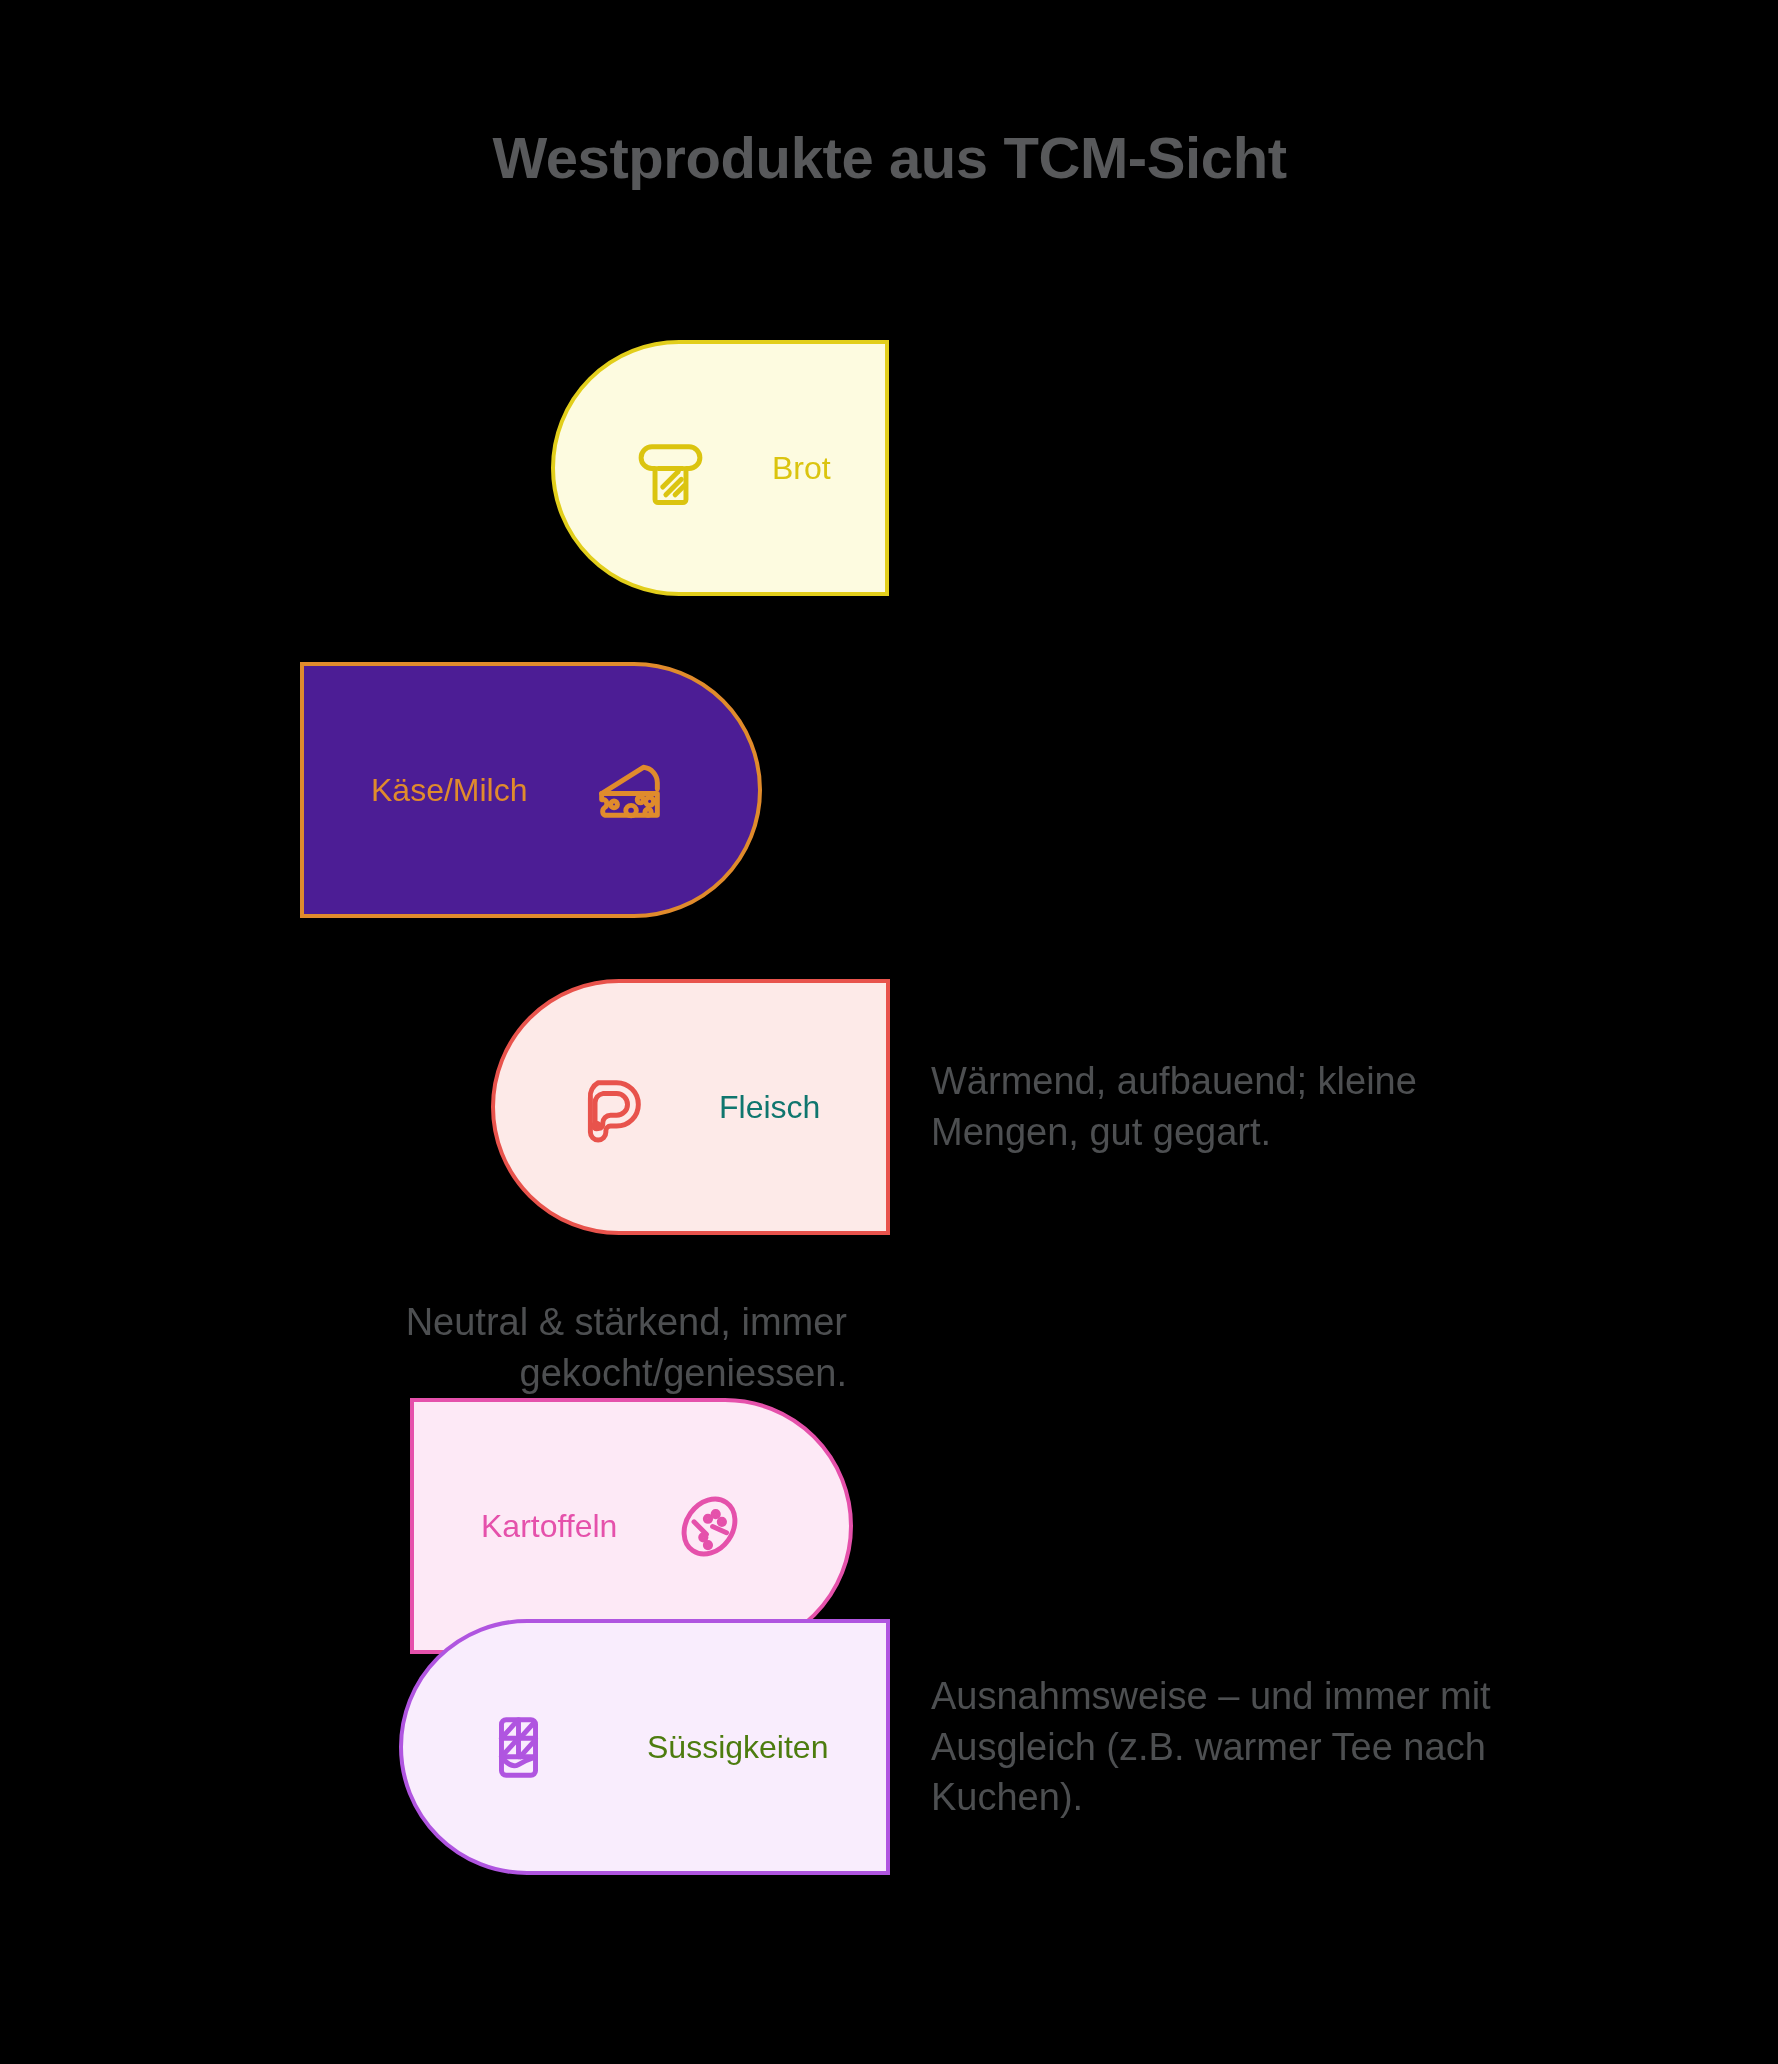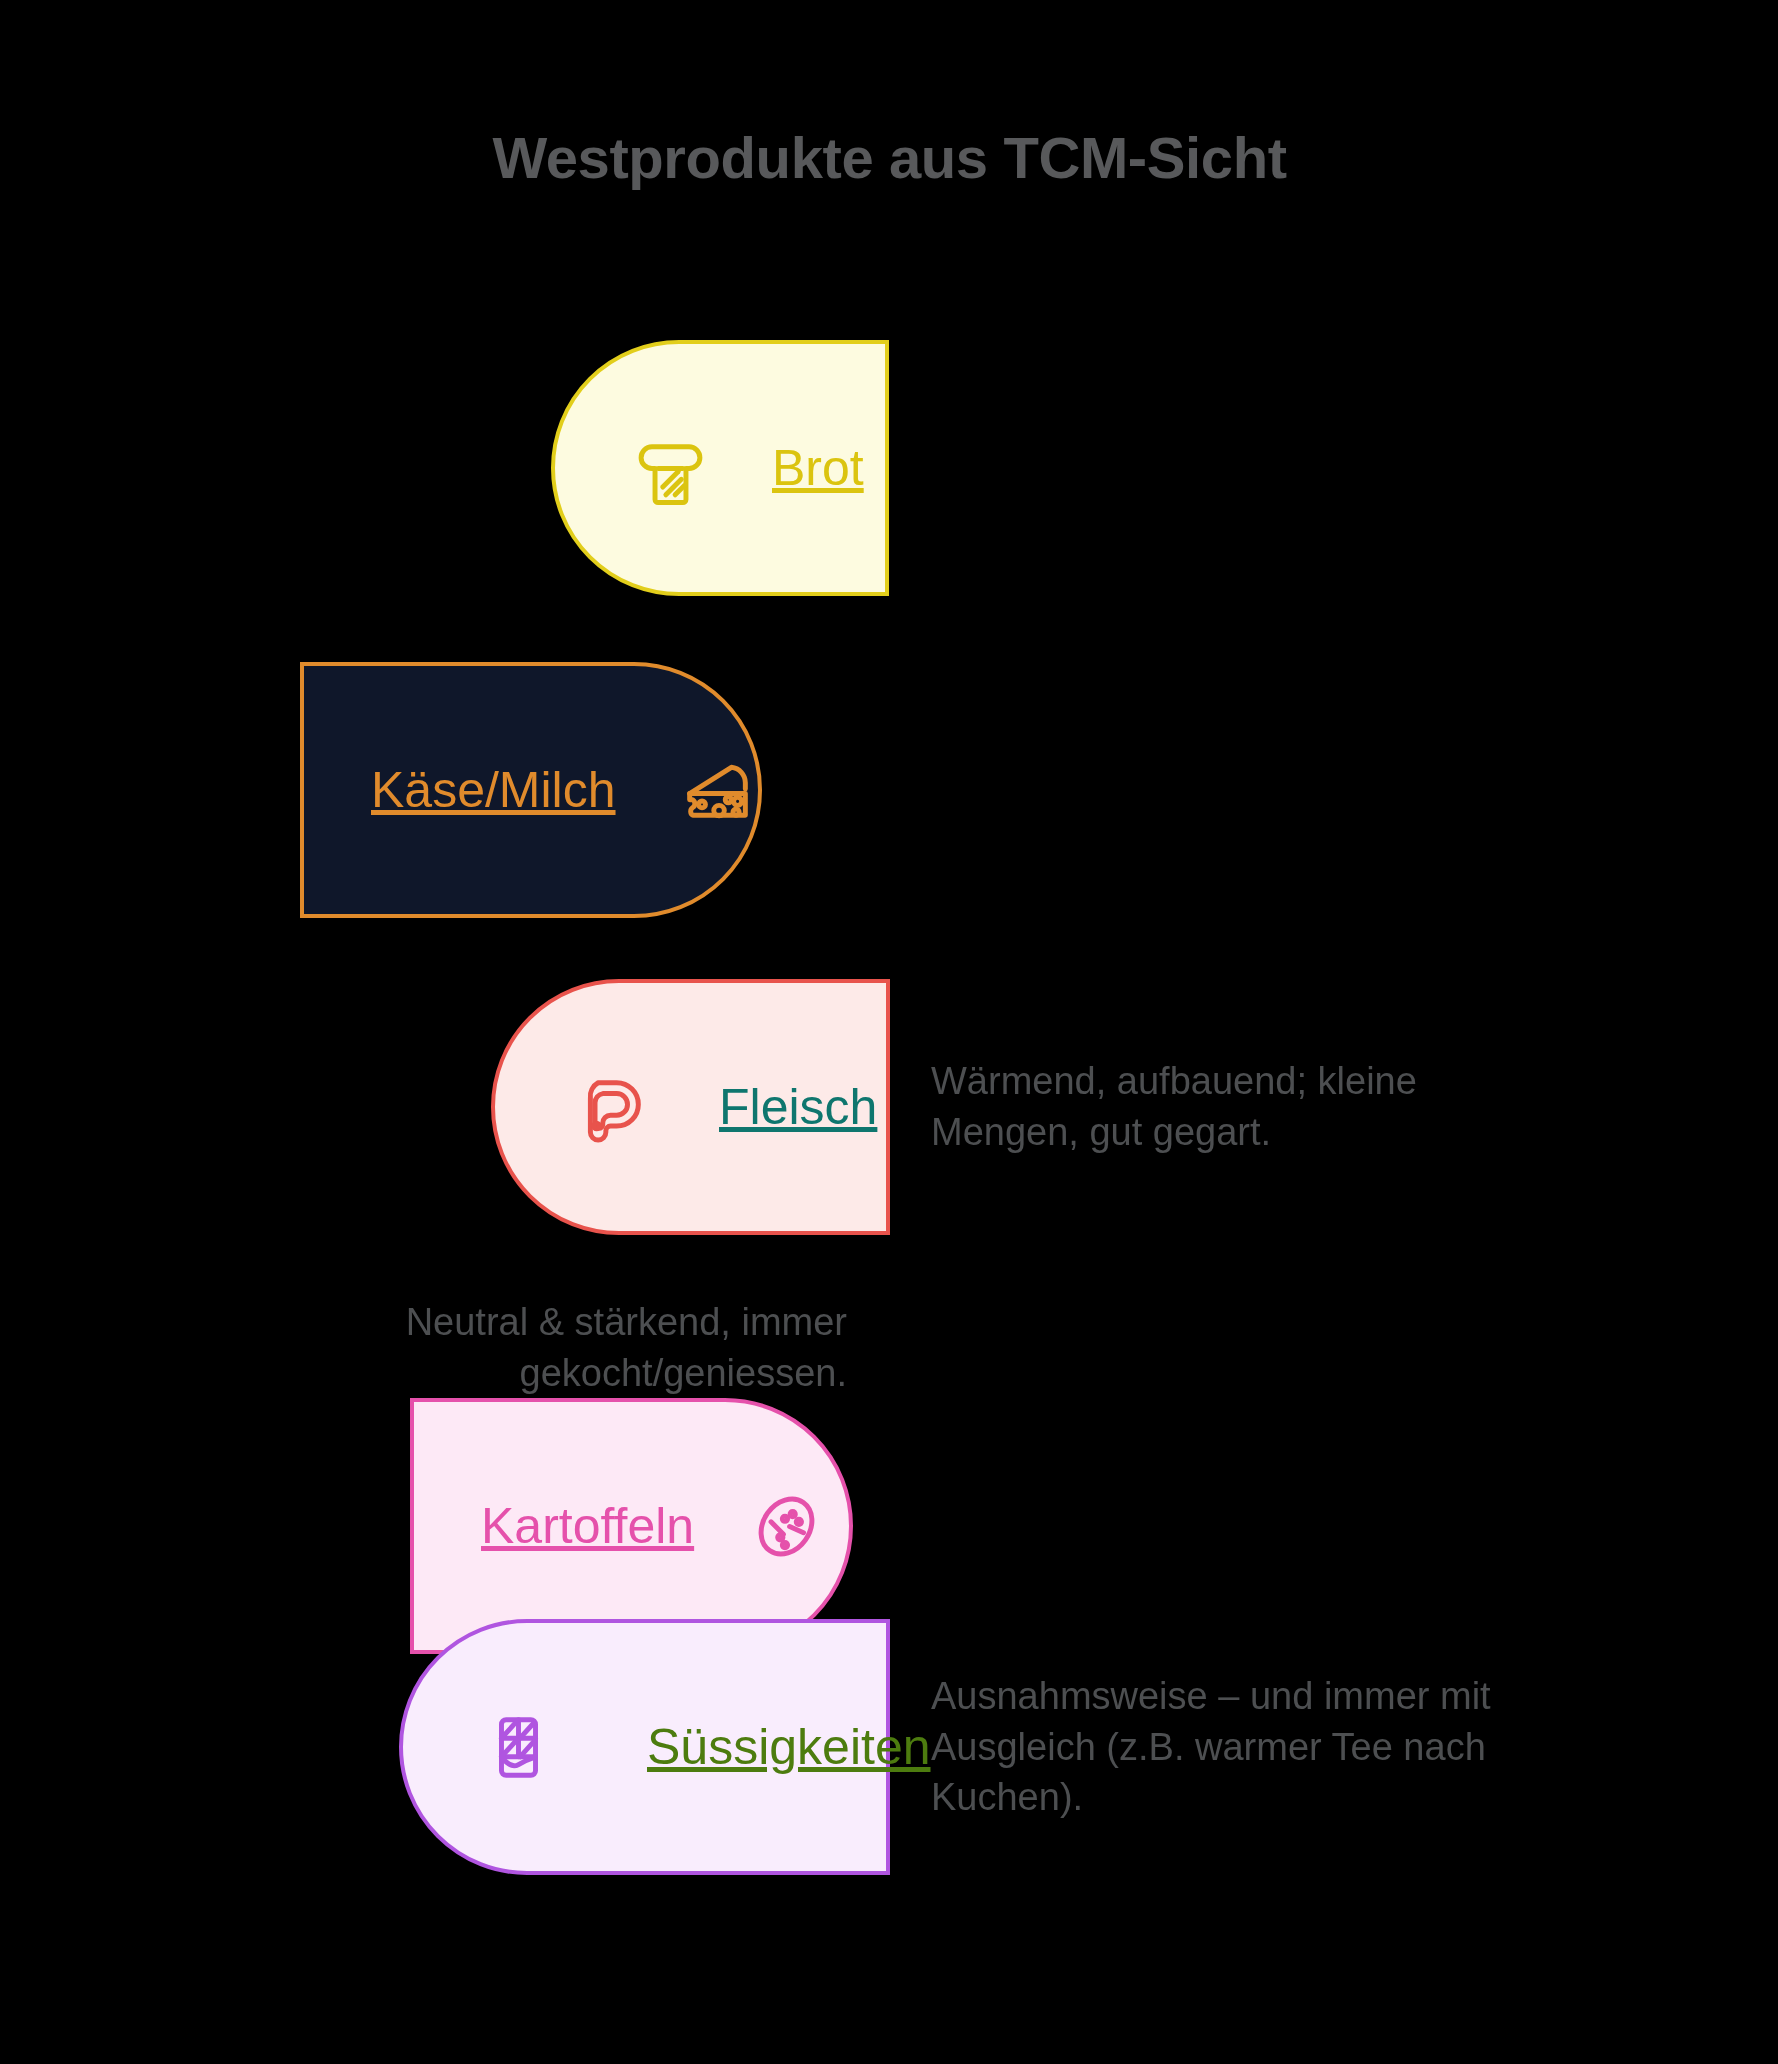--- a/index.html
+++ b/index.html
@@ -60,44 +60,43 @@
     width: 106px;
     height: 106px;
     flex: 0 0 106px;
     display: flex;
     align-items: center;
     justify-content: center;
   }
   .pill-icon svg { display: block; width: 99px; height: 99px; }
 
   .pill-label {
-    font-size: 50px;
+    font-size: 32px;
     white-space: nowrap;
-    text-decoration: underline;
   }
 
   
   .desc {
     font-size: 38px;
     line-height: 1.33;
     color: #4d4f51;
     width: 529px;
   }
   .desc.align-left  { text-align: left; }
   .desc.align-right { text-align: right; }
 
   
   #row-brot { top: 340px; left: 551px; }
   #row-brot .pill { width: 338px; background: #FDFBE0; border-color: #E2CE1B; }
   #row-brot .pill-label { color: #DBC40F; margin-left: 49px; }
   #row-brot .desc { margin-left: 41px; }
 
   
   #row-kaese { top: 662px; left: 300px; }
-  #row-kaese .pill { width: 462px; background: #0f172a; border-color: #E08B2C; }
+  #row-kaese .pill { width: 462px; background: #4c1d95; border-color: #E08B2C; }
   #row-kaese .pill-label { color: #E08B2C; margin-left: 32px; }
   #row-kaese .desc { margin-right: 28px; width: 556px; }
   #row-kaese .pill-icon { margin-left: 49px; }
 
   
   #row-fleisch { top: 979px; left: 491px; }
   #row-fleisch .pill { width: 399px; background: #FDEAE8; border-color: #E8534C; }
   #row-fleisch .pill-label { color: #0f766e; margin-left: 56px; }
   #row-fleisch .desc { margin-left: 41px; }
 

